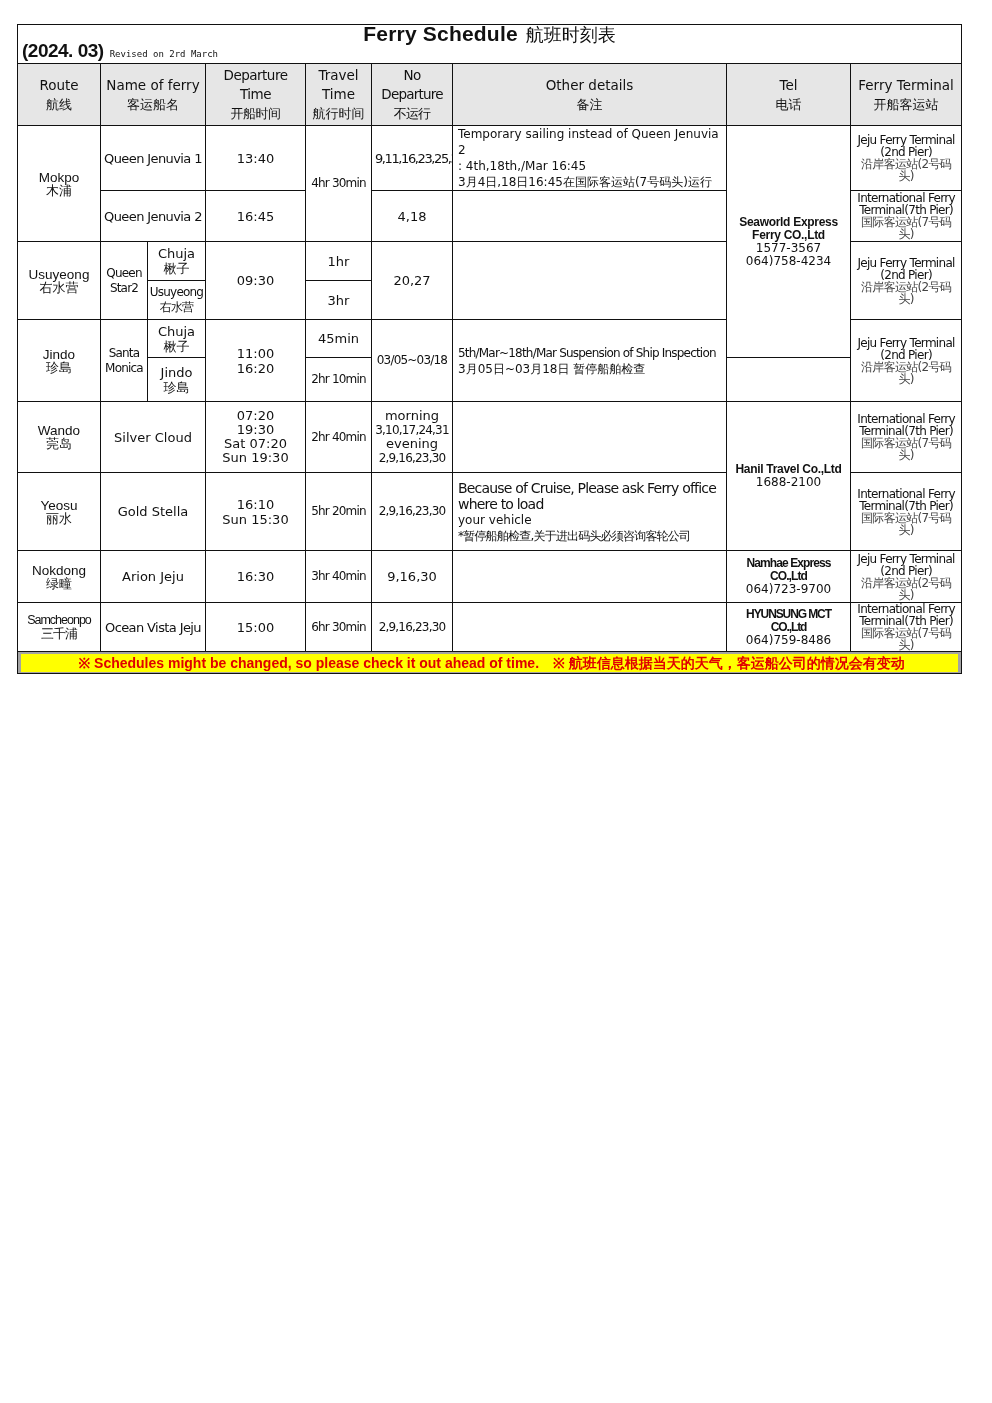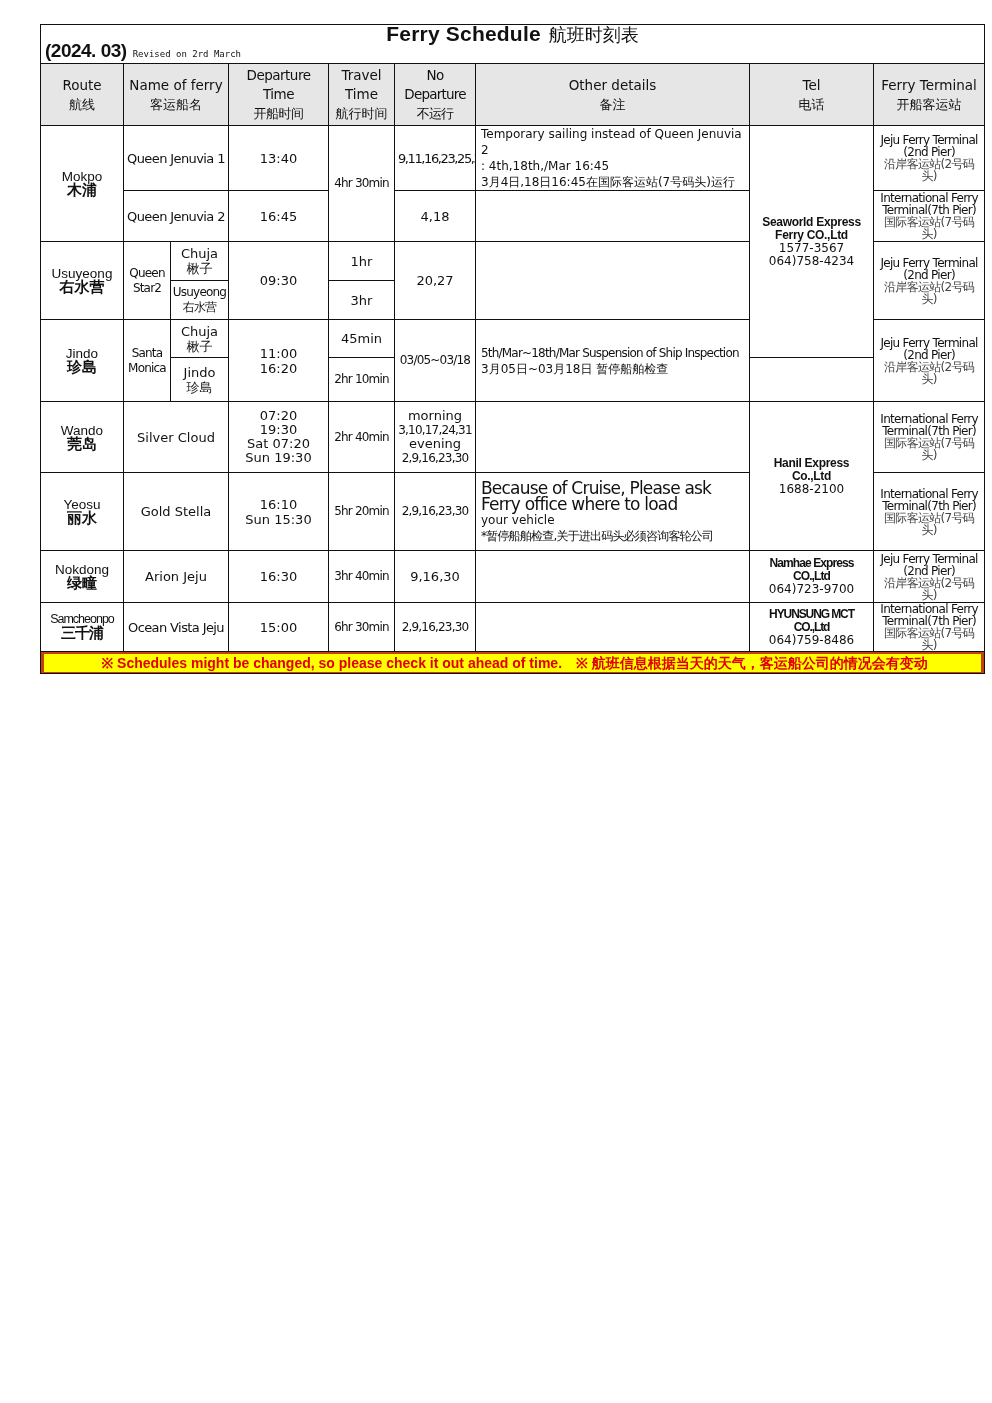--- a/index.html
+++ b/index.html
@@ -1,38 +1,38 @@
 <!DOCTYPE html>
 <html><head>
   <meta charset="utf-8">
   <style>
     html, body { margin: 0; padding: 0; background: #ffffff; }
     body { width: 992px; height: 1403px; position: relative; font-family: "DejaVu Sans", sans-serif; color: #111; }
-    .sheet { position: absolute; left: 40px; top: 24px; width: 944px; }
+    .sheet { position: absolute; left: 17px; top: 24px; width: 944px; }
     table.ferry { border-collapse: collapse; table-layout: fixed; width: 944px; }
     table.ferry td, table.ferry th { border: 1px solid #111; padding: 0 3px; text-align: center; vertical-align: middle; font-weight: normal; overflow: hidden; }
     .title-row td { height: 38px; position: relative; border-bottom: 1px solid #111; }
     .title-main { position: absolute; left: 0; right: 0; top: 1px; text-align: center; font-size: 21px; }
     .title-main b { font-family: "Liberation Sans", sans-serif; font-weight: bold; letter-spacing: 0.2px; }
     .title-main span.cn { font-size: 18px; margin-left: 8px; }
     .title-date { position: absolute; left: 4px; bottom: 1px; font-family: "Liberation Sans", sans-serif; font-weight: bold; font-size: 19px; letter-spacing: -0.5px; margin-top: 14px; }
     .title-rev { font-family: "DejaVu Sans Mono", monospace; font-size: 9px; font-weight: normal; margin-left: 6px; letter-spacing: 0; }
     .hdr th { background: #e6e6e6; height: 61px; font-size: 13.5px; line-height: 19px; border-bottom: 3px double #111; }
     .hdr th .cn { font-size: 13px; }
     td { font-size: 13px; line-height: 15px; }
     .route { font-family: "Liberation Sans", sans-serif; font-weight: bold; font-size: 13.5px; line-height: 13px; }
-    .route .cn { font-weight: bold; font-size: 15px; }
+    .route .cn { font-weight: normal; font-size: 13px; }
     .narrow { font-size: 12px; letter-spacing: -0.8px; }
     .tight { letter-spacing: -0.6px; }
     .details { text-align: left !important; font-size: 12px; line-height: 16px; padding-left: 5px !important; }
     .company { font-family: Liberation Sans, sans-serif; font-weight: bold; font-size: 12px; line-height: 13px; letter-spacing: -0.3px; }
     .phone { font-size: 12px; line-height: 13px; }
     .terminal { font-size: 12px; line-height: 12px; letter-spacing: -0.7px; }
     .terminal .cn { color: #444; }
-    .footer td { background: #c2410c; height: 21px; padding: 0 4px; text-align: left; }
+    .footer td { background: #a3a3a3; height: 21px; padding: 0 4px; text-align: left; }
     .footer-inner { background: #ffff00; color: #e00000; font-family: "Liberation Sans", sans-serif; font-weight: bold; font-size: 14px; line-height: 18px; white-space: nowrap; padding-left: 4px; }
     .footer-inner .gap { display: inline-block; width: 14px; }
     .multiline span { display: block; }
   </style>
 </head>
 <body>
 
 <div class="sheet">
 <table class="ferry">
   <colgroup>
@@ -134,34 +134,34 @@
   </tr>
 
   <tr style="height:71px">
     <td class="route"><span>Wando</span><br><span class="cn">莞岛</span></td>
     <td colspan="2">Silver Cloud</td>
     <td style="line-height:14px"><span>07:20</span><br><span>19:30</span><br><span>Sat 07:20</span><br><span>Sun 19:30</span></td>
     <td class="narrow">2hr 40min</td>
     <td style="line-height:14px;padding:0 1px"><span>morning</span><br><span class="narrow">3,10,17,24,31</span><br><span>evening</span><br><span class="narrow">2,9,16,23,30</span></td>
     <td class="details"></td>
     <td rowspan="2">
-      <div class="company">Hanil Express Co.,Ltd</div>
+      <div class="company">Hanil Travel Co.,Ltd</div>
       <div class="phone">1688-2100</div>
     </td>
     <td class="terminal"><span>International Ferry</span><br><span>Terminal(7th Pier)</span><br><span class="cn">国际客运站(7号码头)</span></td>
   </tr>
 
   <tr style="height:78px">
     <td class="route"><span>Yeosu</span><br><span class="cn">丽水</span></td>
     <td colspan="2">Gold Stella</td>
     <td><span>16:10</span><br><span>Sun 15:30</span></td>
     <td class="narrow">5hr 20min</td>
     <td class="narrow">2,9,16,23,30</td>
     <td class="details multiline">
-      <span class="narrow" style="font-size:17px">Because of Cruise, Please ask Ferry office where to load</span>
+      <span class="narrow" style="font-size:14px">Because of Cruise, Please ask Ferry office where to load</span>
       <span>your vehicle</span>
       <span class="narrow">*暂停船舶检查,关于进出码头必须咨询客轮公司</span>
     </td>
     <td class="terminal"><span>International Ferry</span><br><span>Terminal(7th Pier)</span><br><span class="cn">国际客运站(7号码头)</span></td>
   </tr>
 
   <tr style="height:52px">
     <td class="route"><span>Nokdong</span><br><span class="cn">绿疃</span></td>
     <td colspan="2">Arion Jeju</td>
     <td>16:30</td>

